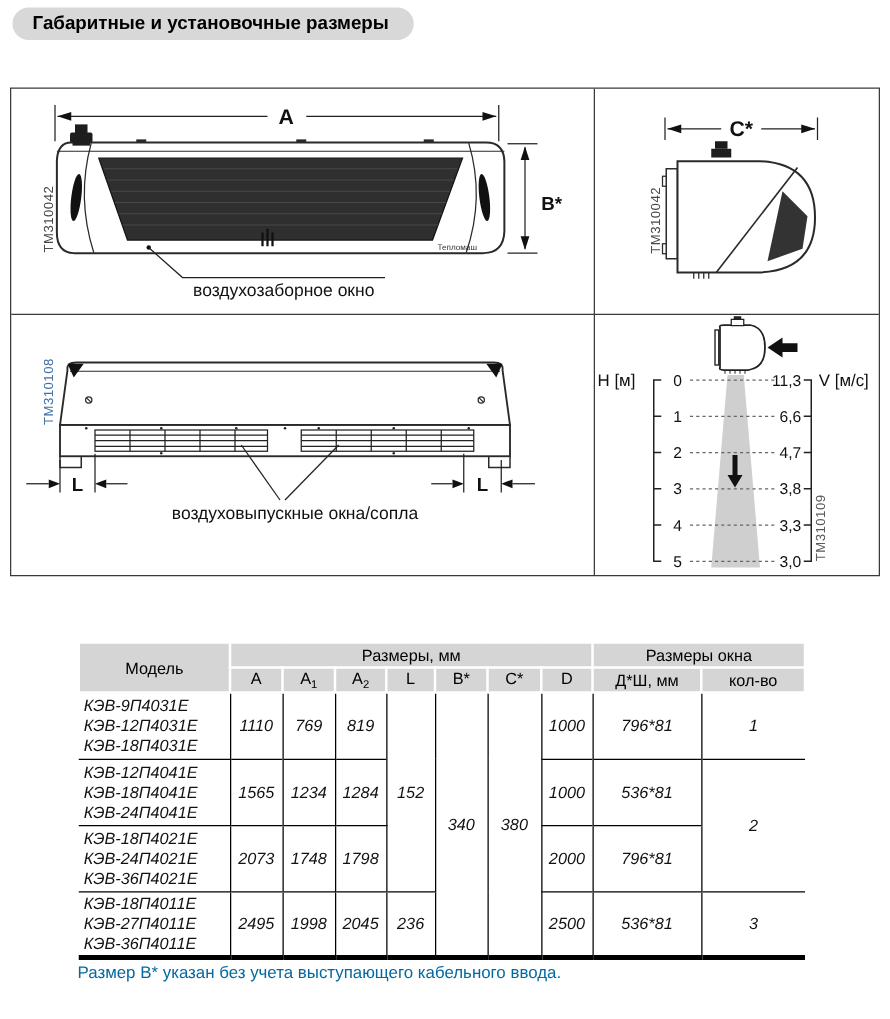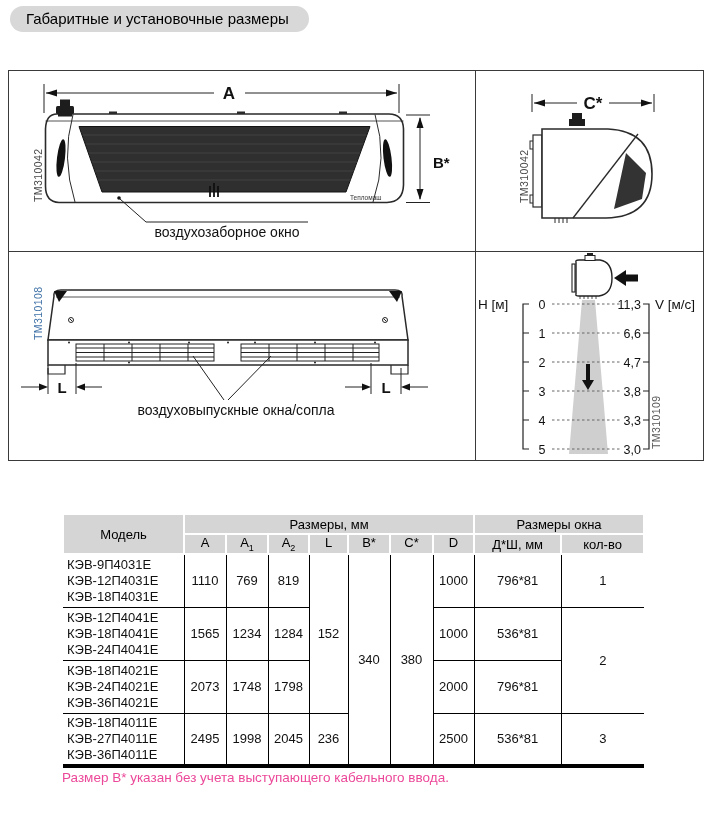--- a/index.html
+++ b/index.html
@@ -5,21 +5,21 @@
   * { box-sizing: border-box; }
   html,body { margin:0; padding:0; }
   body {
     width:712px; height:815px; position:relative; background:#fff;
     font-family:"Liberation Sans", sans-serif; color:#111;
   }
   .title-pill {
     position:absolute; left:10px; top:6px;
     background:#d8d8d8; border-radius:14px;
     padding:4px 20px 5px 16px;
-    font-size:15px; font-weight:normal; color:#000;
+    font-size:15px; font-weight:bold; color:#000;
   }
   .figure-box {
     position:absolute; left:8px; top:70px; width:696px; height:391px;
     border:1px solid #3a3a3a; background:#fff;
   }
   .divider-v { position:absolute; left:466px; top:0; width:1px; height:100%; background:#3a3a3a; }
   .divider-h { position:absolute; left:0; top:180px; width:100%; height:1px; background:#3a3a3a; }
   .quad { position:absolute; overflow:visible; }
   .q-tl { left:0; top:0; }
   .q-tr { left:467px; top:0; }
@@ -41,32 +41,32 @@
     position:absolute; left:62px; top:513px; width:583px;
     border-collapse:collapse; table-layout:fixed;
     font-size:13px;
   }
   table.dims th {
     background:#d5d5d5; font-weight:normal; text-align:center;
     border:2px solid #fff; height:20px; padding:0; font-size:13px; color:#000;
   }
   table.dims td {
     text-align:center; vertical-align:middle; padding:0;
-    border-left:1px solid #000; border-right:1px solid #000;
+    border-left:1px solid #000; border-right:1px solid #000;font-style:italic;
   }
   table.dims tbody tr { height:53px; }
   table.dims td.model {
     border-left:none; text-align:left; padding-left:4px; line-height:16px;
   }
   table.dims td.qty { border-right:none; }
   table.dims tr.sep td { border-top:1.5px solid #000; }
   table.dims td.bb { border-bottom:4px solid #000000; }
   sub { font-size:9px; }
 
-  .notes { position:absolute; left:62px; top:770px; font-size:13.5px; line-height:16.5px; color:#ec4899; }
+  .notes { position:absolute; left:62px; top:770px; font-size:13.5px; line-height:16.5px; color:#0369a1; }
 </style>
 </head>
 <body>
 
 <div class="title-pill">Габаритные и установочные размеры</div>
 
 <div class="figure-box">
   <div class="divider-v"></div>
   <div class="divider-h"></div>
 

